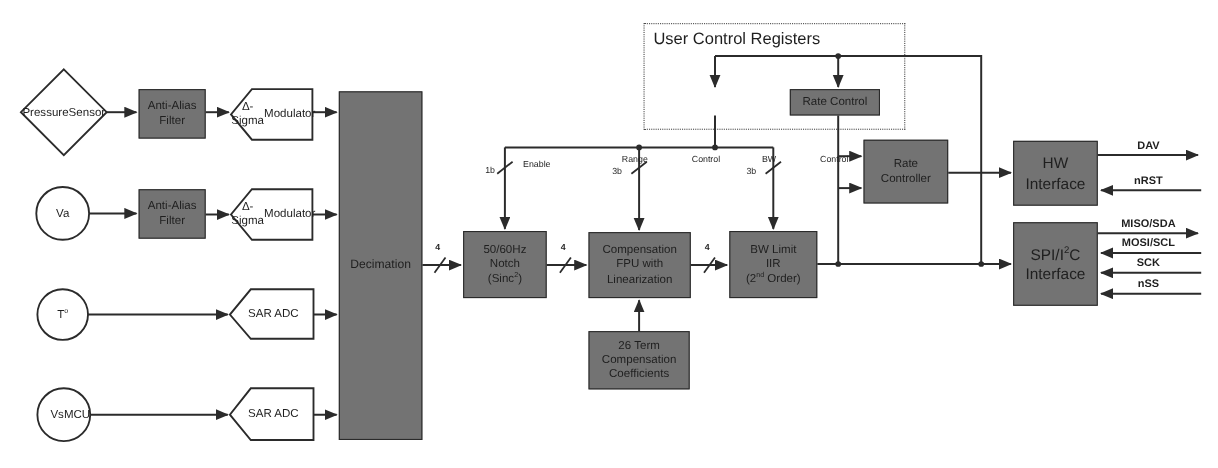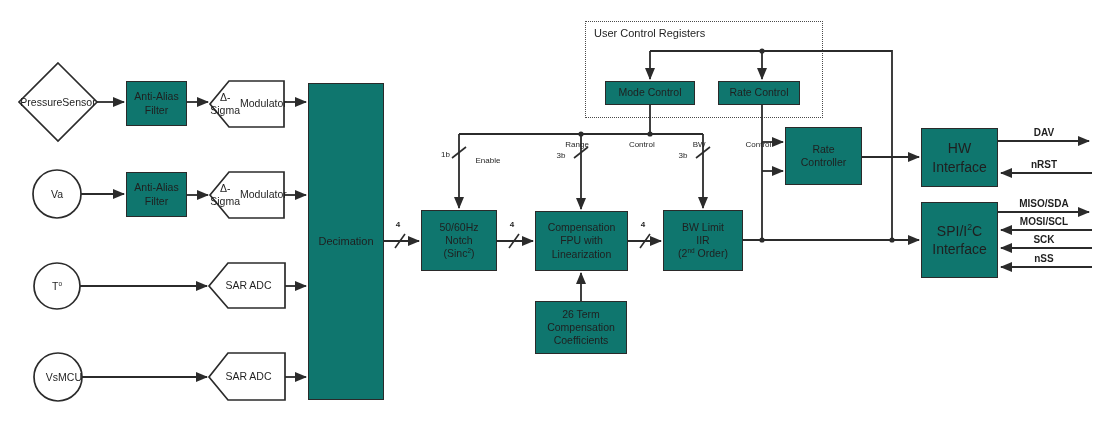--- a/index.html
+++ b/index.html
@@ -1,30 +1,30 @@
 <!DOCTYPE html>
 <html><head>
 <meta charset="utf-8">
 <style>
   html,body { margin:0; padding:0; background:#ffffff; }
   #stage {
     position:relative; width:1107px; height:425px; background:#ffffff;
     font-family:"Liberation Sans", sans-serif; color:#1f1f1f; overflow:hidden;
   }
   .box {
-    position:absolute; box-sizing:border-box; border:1.6px solid #2a2a2a; background:#0f766e;
+    position:absolute; box-sizing:border-box; border:1.6px solid #2a2a2a; background:#737373;
     display:flex; flex-direction:column; align-items:center; justify-content:center;
     text-align:center; font-size:10.5px; line-height:1.25; z-index:1;
   }
   .lbl {
     position:absolute; display:flex; flex-direction:row; align-items:center; justify-content:center;
     text-align:center; font-size:10.5px; line-height:1.22; z-index:3; pointer-events:none;
   }
   .dotted { border:1.5px dotted #4a4a4a; justify-content:flex-start; align-items:flex-start; }
-  .dotted .title { padding:5px 0 0 8px; font-size:11px; text-align:right; }
+  .dotted .title { padding:5px 0 0 8px; font-size:15px; text-align:right; }
   .big { font-size:14px; line-height:1.3; }
   .tiny { font-size:8px; line-height:1.2; }
   .tiny2 { font-size:8px; line-height:1.15;gap:40px; }
   .sig { font-size:10px; font-weight:600; }
   .bus { font-size:8px; font-weight:700; }
   sup { font-size:0.62em; line-height:0; }
   svg.wires { position:absolute; left:0; top:0; z-index:2; pointer-events:none; }
 </style>
 </head>
 <body>
@@ -65,23 +65,20 @@
   <div class="box" style="left:535px; top:301px; width:92px; height:53px;">
     <div>26 Term</div>
     <div>Compensation</div>
     <div>Coefficients</div>
   </div>
 
   <div class="box dotted" style="left:585px; top:21px; width:238px; height:97px; background:transparent;">
     <div class="title">User Control Registers</div>
   </div>
 
-  <div class="box" style="left:605px; top:81px; width:90px; height:24px;">
-    <div>Mode Control</div>
-  </div>
   <div class="box" style="left:718px; top:81px; width:82px; height:24px;">
     <div>Rate Control</div>
   </div>
 
   <div class="box" style="left:785px; top:127px; width:77px; height:58px;">
     <div>Rate</div>
     <div>Controller</div>
   </div>
 
   <div class="box big" style="left:921px; top:128px; width:77px; height:59px;">
@@ -213,21 +210,21 @@
   <div class="lbl bus" style="left:505px; top:220px; width:14px;">
       <div>4</div>
     </div>
   <div class="lbl bus" style="left:636px; top:220px; width:14px;">
       <div>4</div>
     </div>
 
   <div class="lbl tiny" style="left:428px; top:150px; width:22px; justify-content:flex-end; align-items:center;">
       <div>1b</div>
     </div>
-  <div class="lbl tiny" style="left:468px; top:156px; width:40px; align-items:flex-start;">
+  <div class="lbl tiny" style="left:468px; top:145px; width:40px; align-items:flex-start;">
       <div>Enable</div>
     </div>
 
   <div class="lbl tiny" style="left:550px; top:151px; width:22px; align-items:flex-end;">
       <div>3b</div>
     </div>
   <div class="lbl tiny2" style="left:590px; top:140px; width:40px; align-items:flex-start; text-align:left;">
     <div>Range</div>
     <div>Control</div>
   </div>

